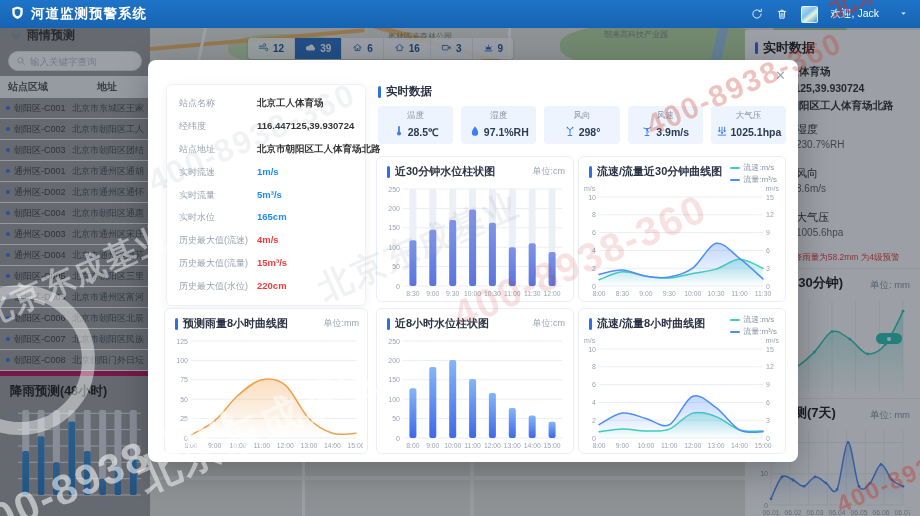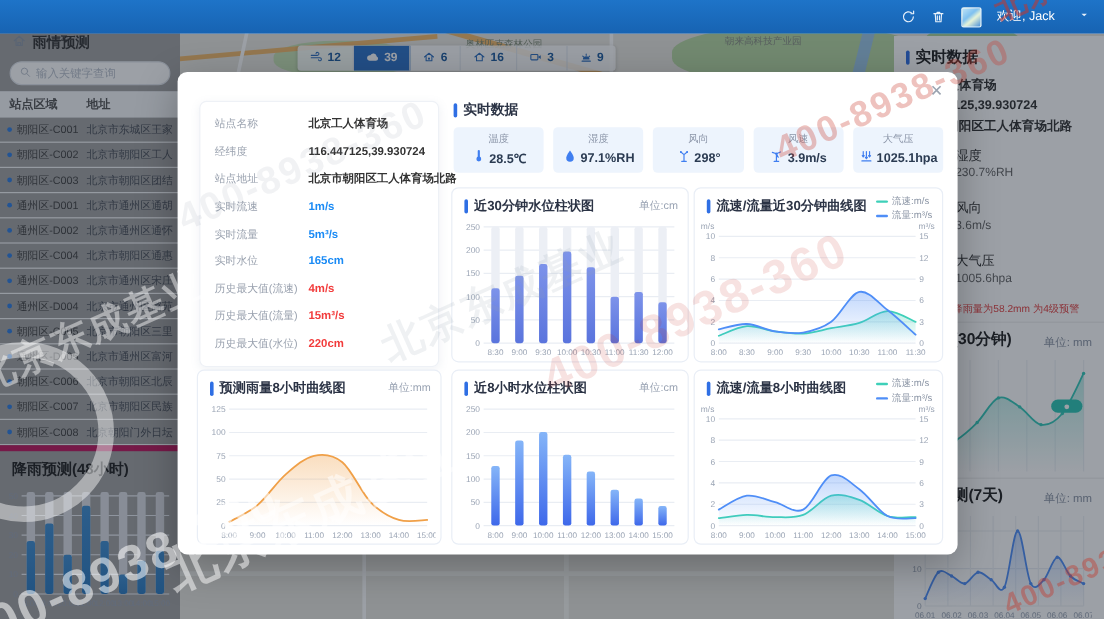--- a/index.html
+++ b/index.html
@@ -37,21 +37,21 @@
   
   .left-panel { position:absolute; left:0; top:19px; bottom:0; width:150px; background:#a3a3a3; z-index:5;
     display:flex; flex-direction:column; overflow:hidden; }
   .lp-header { display:flex; align-items:center; gap:5px; padding:8px 10px 4px; font-size:12px; font-weight:bold; color:#333; }
   .lp-search { display:flex; align-items:center; gap:4px; margin:3px 8px 5px; height:20px;
     border:1px solid #e2e6ec; border-radius:10px; padding:0 7px; background:#fff; }
   .lp-search input { border:none; outline:none; width:100px; font-size:9.5px; color:#555; background:transparent; }
   .lp-search input::placeholder { color:#b9c0cc; }
   .lp-thead { display:flex; background:#f4f6f9; padding:4px 8px; font-size:10px; font-weight:bold; color:#555; }
   .lp-thead .c1 { width:64px; }
-  .lp-thead .c2 { flex:1; }
+  .lp-thead .c2 { flex:1; text-align:center; }
   .lp-rows { overflow:hidden; }
   .lp-row { display:flex; align-items:center; padding:0 6px; height:21px; border-bottom:1px solid #f3f4f7;
     font-size:9px; color:#444; cursor:pointer; white-space:nowrap; }
   .lp-dot { width:4px; height:4px; border-radius:50%; background:#2f7de0; margin-right:4px; flex:0 0 auto; }
   .lp-region { width:58px; flex:0 0 auto; overflow:hidden; }
   .lp-addr { flex:1; overflow:hidden; color:#4a4f58; }
   .lp-forecast { border-top:5px solid #be185d; padding-top:5px; }
   .f-title { font-size:12.5px; font-weight:bold; color:#222; padding:2px 10px 0; }
   .f-chart { height:104px; margin:4px 2px 0; }
 
@@ -889,20 +889,27 @@
             <text x="86.3" y="113" font-size="6.8" fill="#9aa4b4" text-anchor="middle">11:00</text>
             <text x="109.7" y="113" font-size="6.8" fill="#9aa4b4" text-anchor="middle">12:00</text>
             <text x="133.1" y="113" font-size="6.8" fill="#9aa4b4" text-anchor="middle">13:00</text>
             <text x="156.6" y="113" font-size="6.8" fill="#9aa4b4" text-anchor="middle">14:00</text>
             <text x="180" y="113" font-size="6.8" fill="#9aa4b4" text-anchor="middle">15:00</text>
           </svg></div>
     </div>
   </div>
 
   <nav class="navbar">
+    <div class="nb-logo">
+      <span id="nb-shield"><svg width="15" height="15" viewBox="0 0 16 16" fill="none" stroke="#fff" stroke-width="1.3" stroke-linecap="round" stroke-linejoin="round">
+            <path d="M8 1.5L13.5 3.5V8c0 3.8-2.5 6-5.5 6.8C5 14 2.5 11.8 2.5 8V3.5Z" fill="#fff" stroke="none"></path>
+            <path d="M8 4l3 1v3c0 2-1.2 3.5-3 4-1.8-.5-3-2-3-4V5Z" fill="#1a6bbf" stroke="none"></path>
+          </svg></span>
+      <span class="nb-title">河道监测预警系统</span>
+    </div>
     <div class="nb-right">
       <span class="nb-ic" id="nb-refresh">
           <svg width="12" height="12" viewBox="0 0 16 16" fill="none" stroke="#e8f1fb" stroke-width="1.3" stroke-linecap="round" stroke-linejoin="round">
             <path d="M13.5 8a5.5 5.5 0 1 1-1.7-4"></path>
             <path d="M13.8 1.6v3h-3"></path>
           </svg>
         </span>
       <span class="nb-ic" id="nb-trash">
           <svg width="12" height="12" viewBox="0 0 16 16" fill="none" stroke="#e8f1fb" stroke-width="1.3" stroke-linecap="round" stroke-linejoin="round">
             <path d="M3 4.5h10M6.5 4.5V3h3v1.5M4.5 4.5l.6 9h5.8l.6-9M6.8 7v4.5M9.2 7v4.5"></path>

